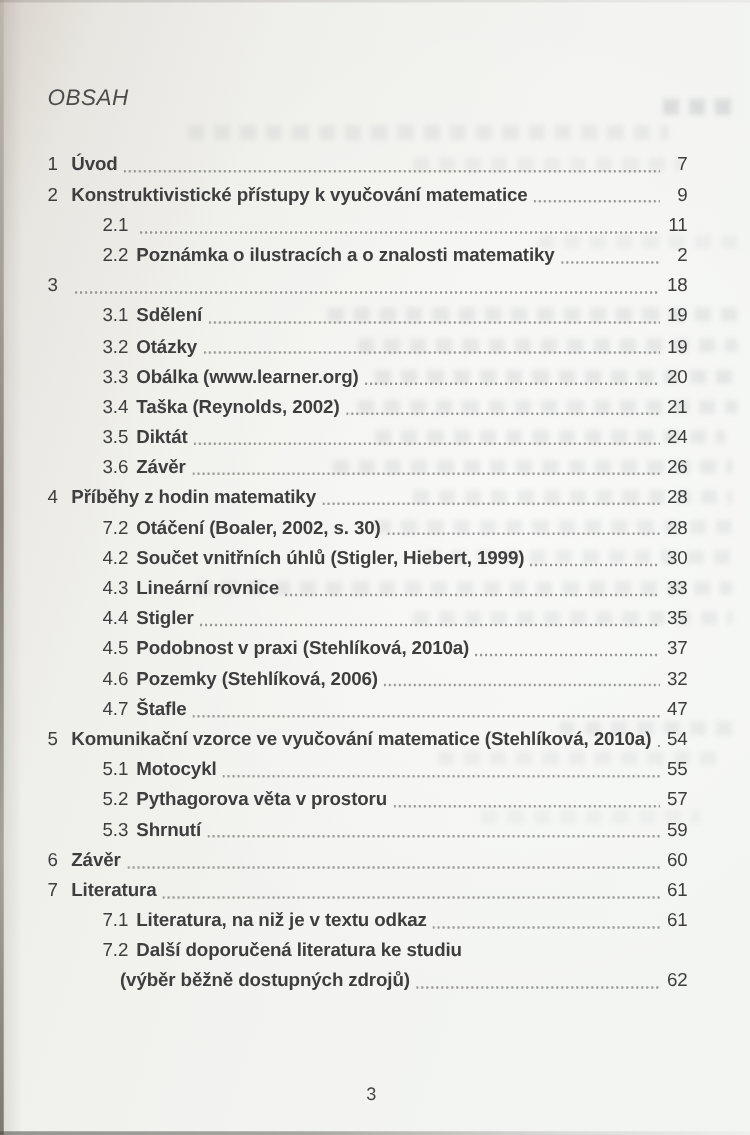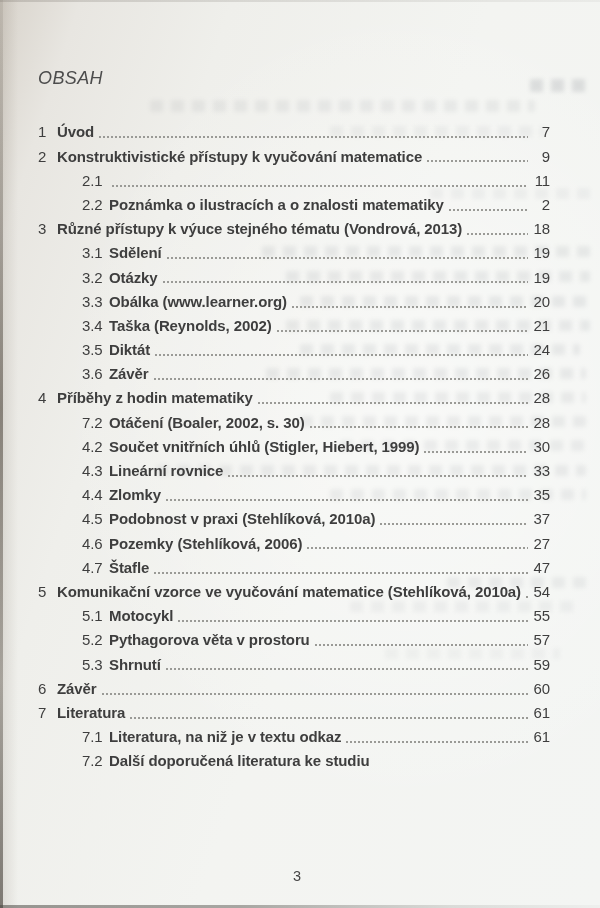--- a/index.html
+++ b/index.html
@@ -131,21 +131,20 @@
         <span class="pagenum">11</span>
       </div>
       <div class="row lvl2">
         <span class="num">2.2</span>
         <span class="title">Poznámka o ilustracích a o znalosti matematiky</span>
         <span class="leader"></span>
         <span class="pagenum">2</span>
       </div>
       <div class="row lvl1">
         <span class="num">3</span>
-        <span class="title">Různé přístupy k výuce stejného tématu (Vondrová, 2013)</span>
         <span class="leader"></span>
         <span class="pagenum">18</span>
       </div>
       <div class="row lvl2">
         <span class="num">3.1</span>
         <span class="title">Sdělení</span>
         <span class="leader"></span>
         <span class="pagenum">19</span>
       </div>
       <div class="row lvl2">
@@ -197,35 +196,35 @@
         <span class="pagenum">30</span>
       </div>
       <div class="row lvl2">
         <span class="num">4.3</span>
         <span class="title">Lineární rovnice</span>
         <span class="leader"></span>
         <span class="pagenum">33</span>
       </div>
       <div class="row lvl2">
         <span class="num">4.4</span>
-        <span class="title">Zlomky</span>
+        <span class="title">Stigler</span>
         <span class="leader"></span>
         <span class="pagenum">35</span>
       </div>
       <div class="row lvl2">
         <span class="num">4.5</span>
         <span class="title">Podobnost v praxi (Stehlíková, 2010a)</span>
         <span class="leader"></span>
         <span class="pagenum">37</span>
       </div>
       <div class="row lvl2">
         <span class="num">4.6</span>
         <span class="title">Pozemky (Stehlíková, 2006)</span>
         <span class="leader"></span>
-        <span class="pagenum">27</span>
+        <span class="pagenum">32</span>
       </div>
       <div class="row lvl2">
         <span class="num">4.7</span>
         <span class="title">Štafle</span>
         <span class="leader"></span>
         <span class="pagenum">47</span>
       </div>
       <div class="row lvl1">
         <span class="num">5</span>
         <span class="title">Komunikační vzorce ve vyučování matematice (Stehlíková, 2010a)</span>
@@ -265,17 +264,22 @@
       <div class="row lvl2">
         <span class="num">7.1</span>
         <span class="title">Literatura, na niž je v textu odkaz</span>
         <span class="leader"></span>
         <span class="pagenum">61</span>
       </div>
       <div class="row lvl2">
         <span class="num">7.2</span>
         <span class="title">Další doporučená literatura ke studiu</span>
       </div>
+      <div class="row lvl3">
+        <span class="title">(výběr běžně dostupných zdrojů)</span>
+        <span class="leader"></span>
+        <span class="pagenum">62</span>
+      </div>
     </div>
 
   <div class="folio">3</div>
 
 </div>
 
 </body></html>

